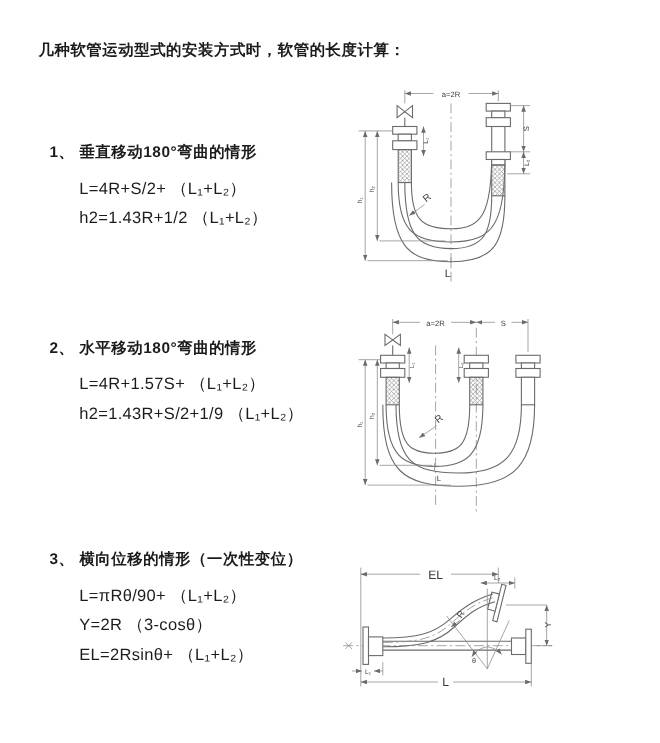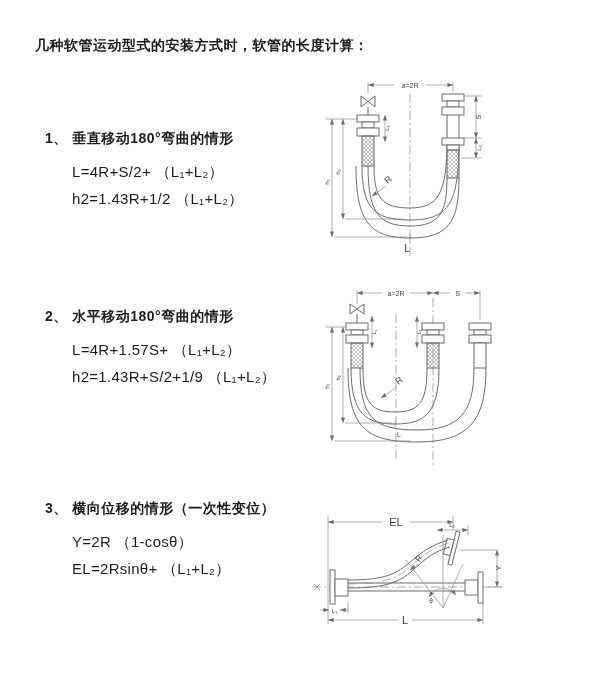--- a/index.html
+++ b/index.html
@@ -42,21 +42,22 @@
   <div class="sec-heading">2、 水平移动180°弯曲的情形</div>
   <div class="formulas">
     <div class="formula">L=4R+1.57S+ （L₁+L₂）</div>
     <div class="formula">h2=1.43R+S/2+1/9 （L₁+L₂）</div>
   </div>
 </div>
 
 <div class="section" style="top:500px;">
   <div class="sec-heading">3、 横向位移的情形（一次性变位）</div>
   <div class="formulas">
-    <div class="formula">Y=2R （1-cosθ）</div>
+    <div class="formula">L=πRθ/90+ （L₁+L₂）</div>
+    <div class="formula">Y=2R （3-cosθ）</div>
     <div class="formula">EL=2Rsinθ+ （L₁+L₂）</div>
   </div>
 </div>
 
 <div class="diagram" style="left:310px;top:70px;">
 <svg width="285" height="192" viewBox="0 0 285 192">
   <defs>
     <pattern id="hatchA" patternUnits="userSpaceOnUse" width="4" height="4">
       <path d="M0,0 L4,4 M4,0 L0,4" stroke="#909090" stroke-width="0.6"></path>
     </pattern>

